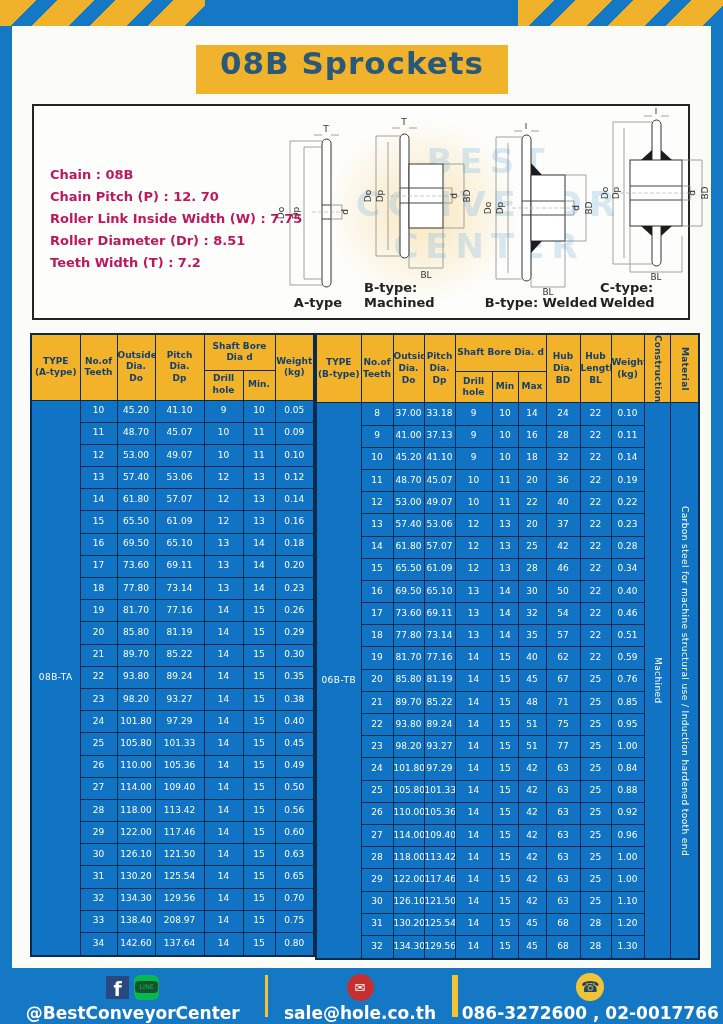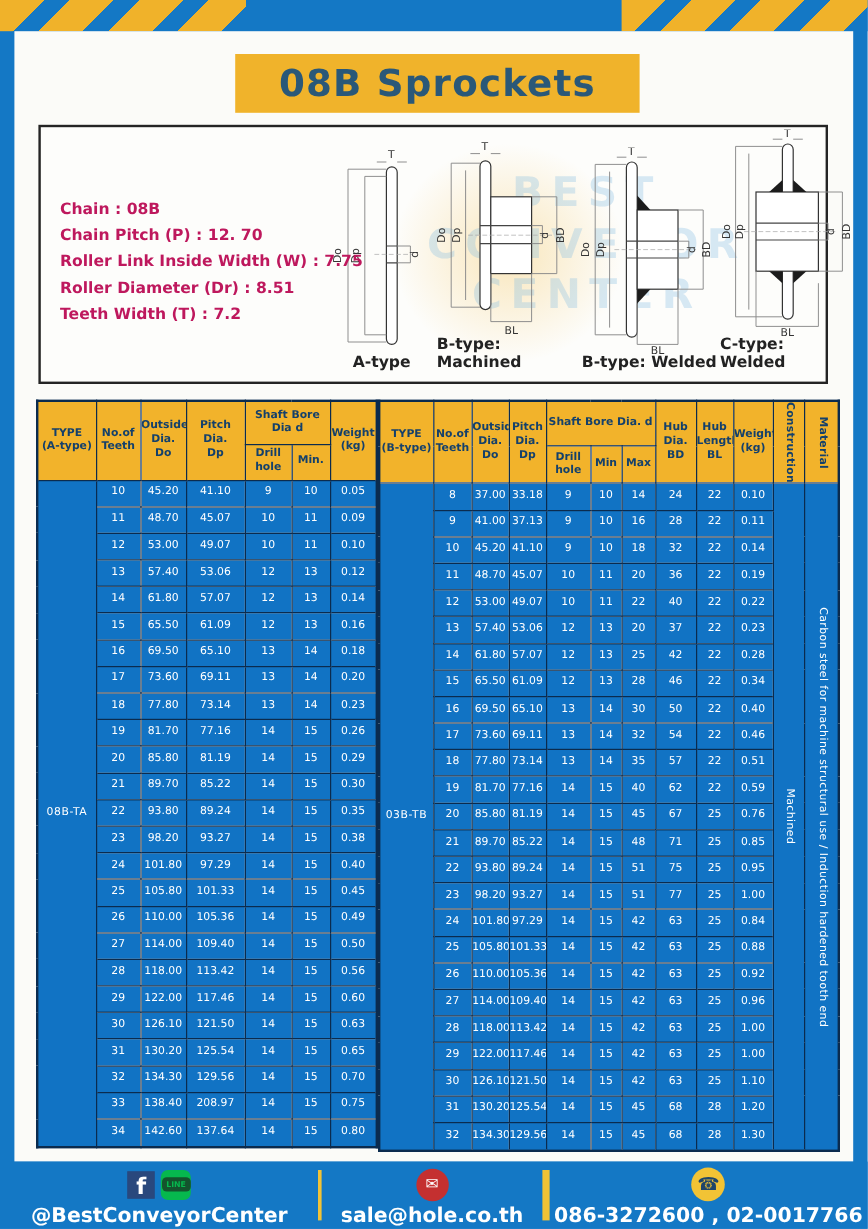--- a/index.html
+++ b/index.html
@@ -11,22 +11,22 @@
   
   .top-band{position:absolute;top:0;left:0;width:723px;height:26px;background:#1478C5;}
   .stripe{position:absolute;top:0;height:26px;
     background:repeating-linear-gradient(135deg,#F0B22A 0 26px,transparent 26px 41px);}
   .stripe.left{left:0;width:205px;}
   .stripe.right{right:0;width:205px;}
 
   
   .sheet{position:absolute;left:12px;top:26px;width:699px;height:942px;background:#FBFBF8;}
 
-  .title-box{position:absolute;left:184px;top:19px;width:337px;height:49px;background:#F0B32B;
-    display:flex;align-items:center;justify-content:center;}
+  .title-box{position:absolute;left:184px;top:19px;width:312px;height:49px;background:#F0B32B;
+    display:flex;align-items:flex-start;justify-content:center;}
   .title-box h1{margin:0;font-size:31px;font-weight:bold;color:#2A5878;letter-spacing:1px;}
 
   
   .spec-panel{position:absolute;left:20px;top:78px;width:654px;height:212px;
     background:#FDFDFB;border:2px solid #242424;}
   .wm-blob{position:absolute;left:290px;top:10px;width:200px;height:190px;
     background:radial-gradient(ellipse at center,rgba(240,178,42,0.30),transparent 68%);z-index:0;}
   .watermark{position:absolute;left:255px;top:34px;width:400px;text-align:center;z-index:0;
     color:rgba(125,185,225,0.30);font-weight:bold;font-size:34px;letter-spacing:7px;line-height:1.25;white-space:pre-line;}
   .spec-text{position:absolute;left:16px;top:58px;z-index:2;color:#be185d;font-weight:bold;
@@ -66,21 +66,21 @@
   .f-item{display:flex;flex-direction:column;align-items:center;justify-content:flex-start;
     padding-top:4px;gap:1px;}
   .f-item .txt{color:#fff;font-weight:bold;font-size:17px;white-space:nowrap;}
   .f-div{width:3px;background:#F2C335;margin:7px 0;}
   .f-social{flex:1.45;} .f-email{flex:1.0;} .f-web{flex:1.6;} .f-phone{flex:1.45;}
   .icon-row{display:flex;gap:5px;align-items:center;height:30px;}
   .fb{width:23px;height:23px;background:#29487D;color:#fff;font-weight:bold;
     display:flex;align-items:flex-end;justify-content:center;font-size:19px;line-height:0.9;}
   .line-ic{width:25px;height:25px;background:#06B84E;border-radius:6px;
     display:flex;align-items:center;justify-content:center;}
-  .line-ic span{background:#14532d;color:#06B84E;font-size:6.5px;font-weight:bold;
+  .line-ic span{background:#14532d;color:#06B84E;font-size:6.5px;font-weight:normal;
     border-radius:4px;padding:2px 4px;}
   .circle{border-radius:50%;display:flex;align-items:center;justify-content:center;}
   .email-ic{width:27px;height:27px;background:#C43030;color:#fff;font-size:13px;}
   .globe-ic{width:31px;height:31px;background:#2BA4DC;}
   .phone-ic{width:28px;height:28px;background:#F2C335;color:#1F4569;font-size:15px;}
 </style>
 </head>
 <body>
 
 <div class="top-band">
@@ -515,21 +515,21 @@
           <th rowspan="2" class="vth">Material</th>
         </tr>
         <tr class="h2">
           <th>Drill hole</th>
           <th>Min</th>
           <th>Max</th>
         </tr>
       </thead>
       <tbody id="tbody-b">
           <tr>
-            <td rowspan="25" class="type-cell">03B-TB</td>
+            <td rowspan="25" class="type-cell">06B-TB</td>
             <td>8</td>
             <td>37.00</td>
             <td>33.18</td>
             <td>9</td>
             <td>10</td>
             <td>14</td>
             <td>24</td>
             <td>22</td>
             <td>0.10</td>
             <td rowspan="25" class="vcell">Machined</td>

